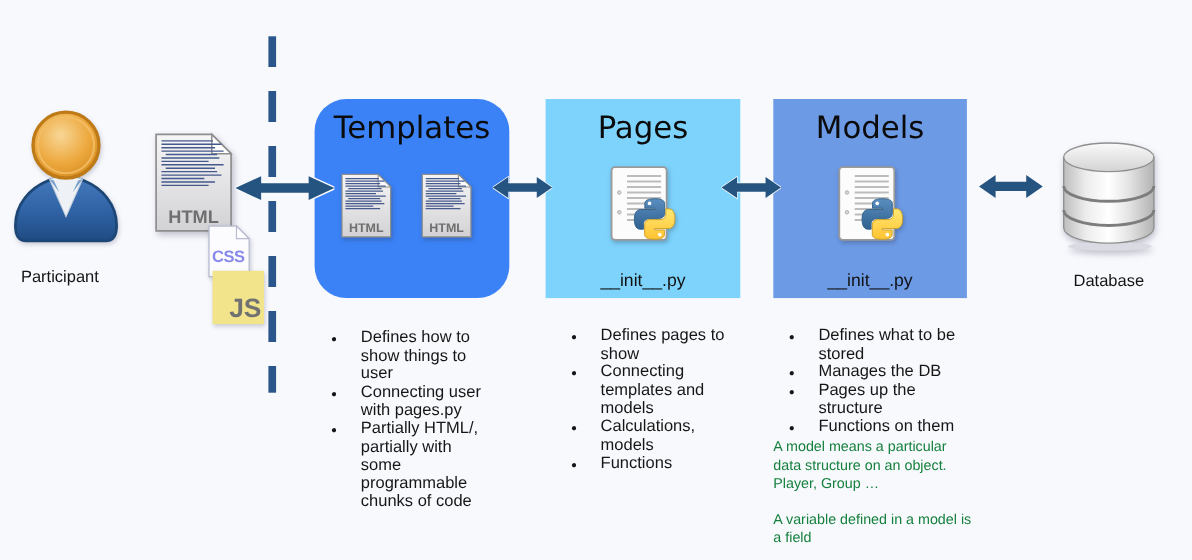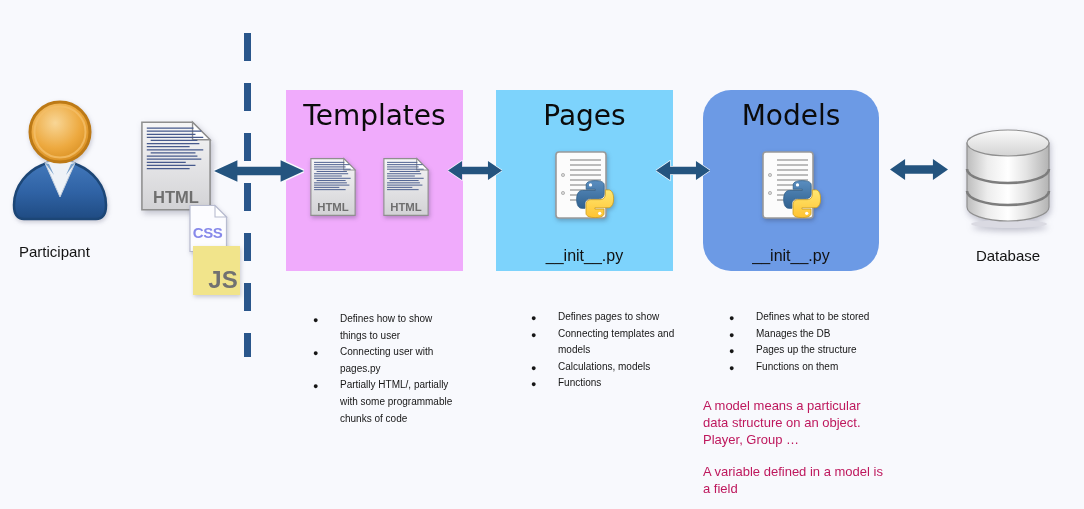--- a/index.html
+++ b/index.html
@@ -23,41 +23,41 @@
   
   .arrow{z-index:4;}
   .arrow-1{left:214px;top:158px;width:90px;height:26px;}
   .arrow-2{left:448px;top:159px;width:54px;height:23px;}
   .arrow-3{left:656px;top:159px;width:54px;height:23px;}
   .arrow-4{left:890px;top:157px;width:58px;height:25px;}
   
   .box{z-index:2;}
   .box-templates{left:286px;top:90px;width:177px;height:181px;}
   .box-pages{left:496px;top:90px;width:177px;height:181px;}
-  .box-models{left:703px;top:90px;width:176px;height:181px;border-radius:28px;}
+  .box-models{left:703px;top:90px;width:176px;height:181px;}
   .box h2{
     margin:9px 0 0;text-align:center;font-family:"DejaVu Sans",sans-serif;
     font-size:28px;font-weight:400;color:#0b0b0b;letter-spacing:0;
   }
   .box .file-label{position:absolute;bottom:6px;left:0;width:100%;text-align:center;font-size:16px;color:#111;}
   .box .inner-icon{position:absolute;filter:drop-shadow(1px 2px 2px rgba(40,40,60,.3));}
   .tpl-icon-1{left:23px;top:62px;width:48px;height:70px;}
   .tpl-icon-2{left:96px;top:62px;width:48px;height:70px;}
   .py-icon{left:58px;top:60px;width:62px;height:76px;}
   
   .db-icon{left:962px;top:127px;width:92px;height:102px;filter:drop-shadow(1px 3px 3px rgba(60,60,90,.3));}
   .database-label{left:958px;top:247px;width:100px;text-align:center;font-size:15px;}
   
-  ul.bullets{list-style:none;margin:12px;padding:0;font-size:10px;line-height:16.6px;color:#161616;}
+  ul.bullets{list-style:none;margin:0;padding:0;font-size:15px;line-height:16.6px;color:#161616;}
   ul.bullets li{position:relative;padding-left:31px;}
   ul.bullets li::before{content:"●";position:absolute;left:4px;top:1px;font-size:9px;}
   .list-templates{left:297px;top:299px;width:148px;}
   .list-pages{left:515px;top:297px;width:148px;}
   .list-models{left:713px;top:297px;width:168px;}
-  .notes{left:703px;top:398px;width:182px;font-size:13px;line-height:16.8px;color:#be185d;}
+  .notes{left:703px;top:398px;width:182px;font-size:13px;line-height:16.8px;color:#15803d;}
   .notes p{margin:0;}
   .notes p + p{margin-top:16px;}
   svg text{font-family:"Liberation Sans",sans-serif;}
 </style>
 </head>
 <body>
 
 <div class="canvas" style="background-color: rgb(248, 249, 253);">
 
   <svg width="0" height="0" style="position:absolute" aria-hidden="true">
@@ -133,21 +133,21 @@
   <svg class="abs arrow arrow-2" viewBox="0 0 100 30" preserveAspectRatio="none">
     <use href="#dblArrow" stroke="#f8f9fd" stroke-width="2" paint-order="stroke" fill="#24547f"></use>
   </svg>
   <svg class="abs arrow arrow-3" viewBox="0 0 100 30" preserveAspectRatio="none">
     <use href="#dblArrow" stroke="#f8f9fd" stroke-width="2" paint-order="stroke" fill="#24547f"></use>
   </svg>
   <svg class="abs arrow arrow-4" viewBox="0 0 100 30" preserveAspectRatio="none">
     <use href="#dblArrow" stroke="#f8f9fd" stroke-width="2" paint-order="stroke" fill="#24547f"></use>
   </svg>
 
-  <div class="abs box box-templates" style="background-color: #f0abfc;">
+  <div class="abs box box-templates" style="background-color: #3b82f6; border-radius: 29px;">
     <h2>Templates</h2>
     <svg class="inner-icon tpl-icon-1" viewBox="0 0 76 96">
       <path d="M3 3 H55 L73 21 V93 H3 Z" fill="url(#docGrad)" stroke="#8f8f8f" stroke-width="1.8"></path>
       <path d="M55 3 V21 H73 Z" fill="#ffffff" stroke="#8f8f8f" stroke-width="1.6"></path>
       <path stroke="#46598c" stroke-width="1.5" d="M8 9h48M8 12.6h56M8 16.2h50M8 19.8h58M12 23.4h48M8 27h54M8 30.6h44M8 34.2h58M12 37.8h46M8 41.4h52M8 45h56M8 48.6h40M8 52.2h50"></path>
       <text x="38" y="86" text-anchor="middle" font-size="18" font-weight="bold" fill="#6f6f6f">HTML</text>
     </svg>
     <svg class="inner-icon tpl-icon-2" viewBox="0 0 76 96">
       <path d="M3 3 H55 L73 21 V93 H3 Z" fill="url(#docGrad)" stroke="#8f8f8f" stroke-width="1.8"></path>
       <path d="M55 3 V21 H73 Z" fill="#ffffff" stroke="#8f8f8f" stroke-width="1.6"></path>

